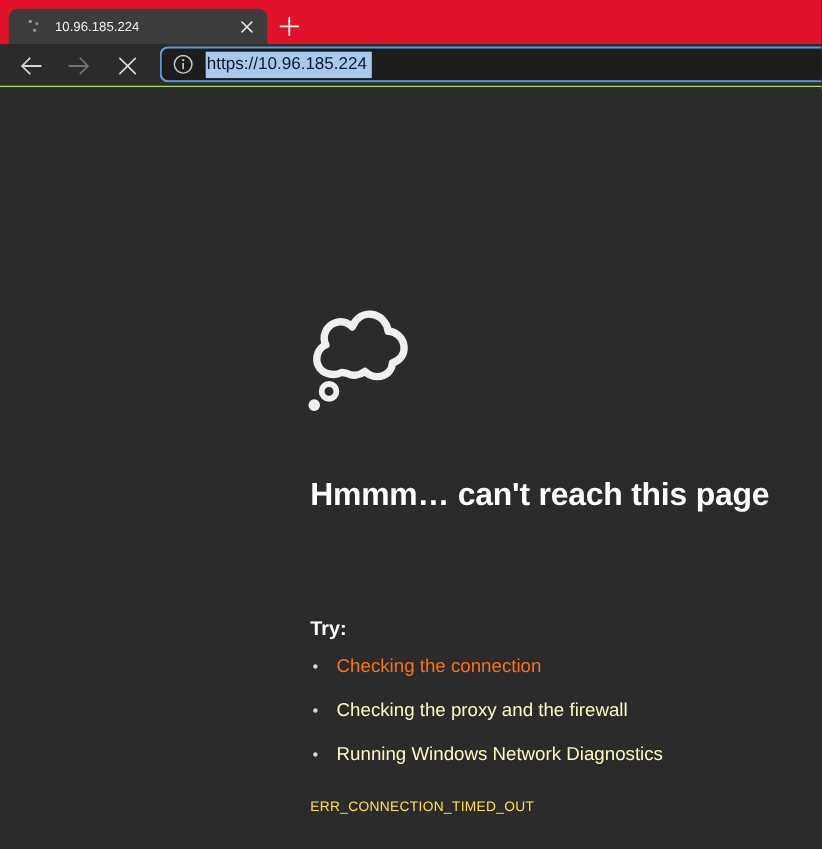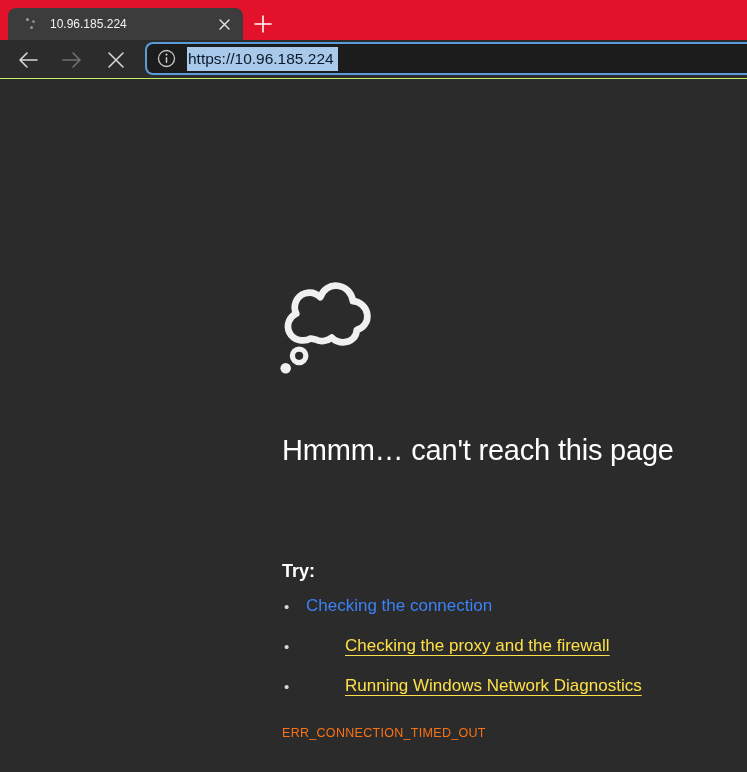--- a/index.html
+++ b/index.html
@@ -41,31 +41,31 @@
   }
   .url-selected{
     margin-left:11px;background:#a9c9ea;color:#0a1929;
     font-size:15.5px;line-height:21px;padding:1px 4px 2px 1px;white-space:nowrap;
   }
   
   .content{position:absolute;top:79px;left:0;right:0;bottom:0;background:#2b2b2b;color:#e8e8e8;}
   .cloud{position:absolute;left:278px;top:200px;}
   .page-title{
     position:absolute;left:282px;top:355px;margin:0;
-    font-size:29px;font-weight:normal;color:#ffffff;letter-spacing:-0.2px;white-space:nowrap;
+    font-size:29px;font-weight:bold;color:#ffffff;letter-spacing:-0.2px;white-space:nowrap;
   }
   .page-sub{position:absolute;left:282px;top:424px;font-size:18px;color:#e6e6e6;white-space:nowrap;}
   .page-sub b{color:#ffffff;}
   .try-label{position:absolute;left:282px;top:482px;font-size:18px;font-weight:bold;color:#ffffff;}
   .suggestion{position:absolute;left:284px;font-size:17px;white-space:nowrap;display:flex;}
   .s0{top:517px;} .s1{top:557px;} .s2{top:597px;}
   .bullet{color:#d8d8d8;width:22px;flex:0 0 22px;font-size:15px;line-height:22px;}
-  .plain{color:#3b82f6;}
-  a.link{color:#fde047;text-decoration:underline;text-underline-offset:4px;cursor:pointer;margin-left:39px;}
-  .err-code{position:absolute;left:282px;top:647px;font-size:12.5px;color:#f97316;letter-spacing:.3px;}
+  .plain{color:#f97316;}
+  a.link{color:#fef9c3;text-underline-offset:4px;cursor:pointer;}
+  .err-code{position:absolute;left:282px;top:647px;font-size:12.5px;color:#fde047;letter-spacing:.3px;}
   svg{display:block;}
 </style>
 </head>
 <body>
 
 <div class="tabstrip">
   <div class="tab">
     <span class="favicon">
         <i></i>
         <i></i>

